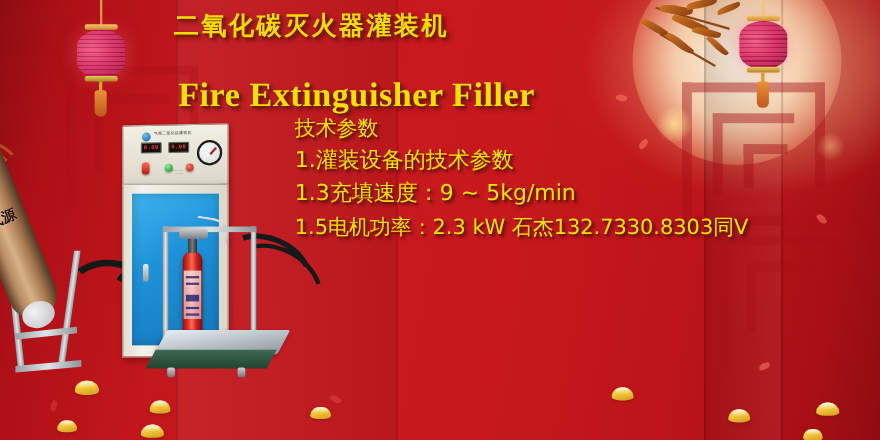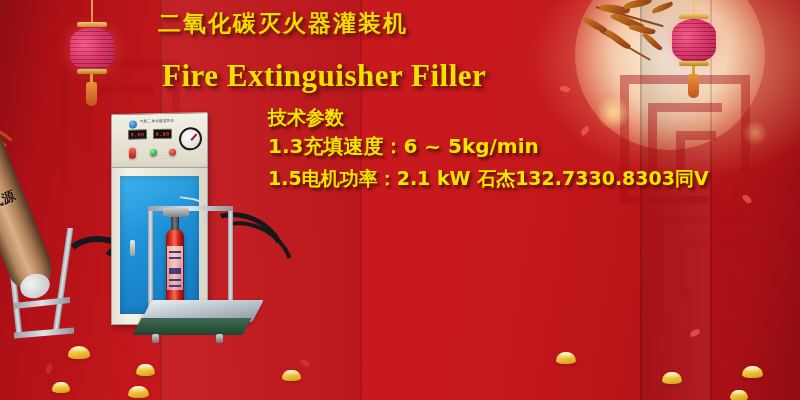--- a/index.html
+++ b/index.html
@@ -214,29 +214,29 @@
 
   
   .title-cn {
     position:absolute; left:158px; top:8px; width:520px;
     font-family:"DejaVu Sans",sans-serif; font-weight:bold;
     font-size:23px; letter-spacing:2px; color:#f2dc00;
     text-shadow:2px 2px 0 #7d1a05, 3px 3px 4px rgba(60,5,0,0.75);
     white-space:nowrap;
   }
   .title-en {
-    position:absolute; left:162px; top:58px; width:560px;
+    position:absolute; left:162px; top:68px; width:560px;
     font-family:"Liberation Serif","DejaVu Serif",serif; font-weight:bold;
     font-size:31px; letter-spacing:0.5px; color:#f2e000;
     text-shadow:2px 2px 0 #7d1a05, 3px 3px 4px rgba(60,5,0,0.7);
     white-space:nowrap;
   }
   .spec { position:absolute; left:268px; top:104px; width:520px; }
   .spec .line {
-    font-family:"DejaVu Sans",sans-serif; font-weight:bold;
+    font-family:"DejaVu Sans",sans-serif; font-weight:normal;
     color:#f6e400; white-space:nowrap;
     text-shadow:1.5px 1.5px 0 #7a1604, 2.5px 2.5px 3px rgba(50,5,0,0.65);
   }
   .l0 { font-size:19px; line-height:26px; }
   .l1 { font-size:20px; line-height:28px; margin-top:1px; }
   .l2 { font-size:20px; line-height:32px; }
   .l2:first-letter { }
   .l5 { font-size:19px; line-height:32px; }
 </style>
 </head>
@@ -402,17 +402,18 @@
     <div class="scale-body"></div>
     <div class="wheel" style="left:152px;top:334px;"></div>
     <div class="wheel" style="left:216px;top:334px;"></div>
   </div>
 
   <div class="title-cn">二氧化碳灭火器灌装机</div>
   <div class="title-en">Fire Extinguisher Filler</div>
 
   <div class="spec">
     <div class="line l0">技术参数</div>
-    <div class="line l2">1.3充填速度：6 ~ 5kg/min</div>
-    <div class="line l5">1.5电机功率：2.1 kW 石杰132.7330.8303同V</div>
+    <div class="line l1">1.灌装设备的技术参数</div>
+    <div class="line l2">1.3充填速度：9 ~ 5kg/min</div>
+    <div class="line l5">1.5电机功率：2.3 kW 石杰132.7330.8303同V</div>
   </div>
 
 </div>
 
 </body></html>

